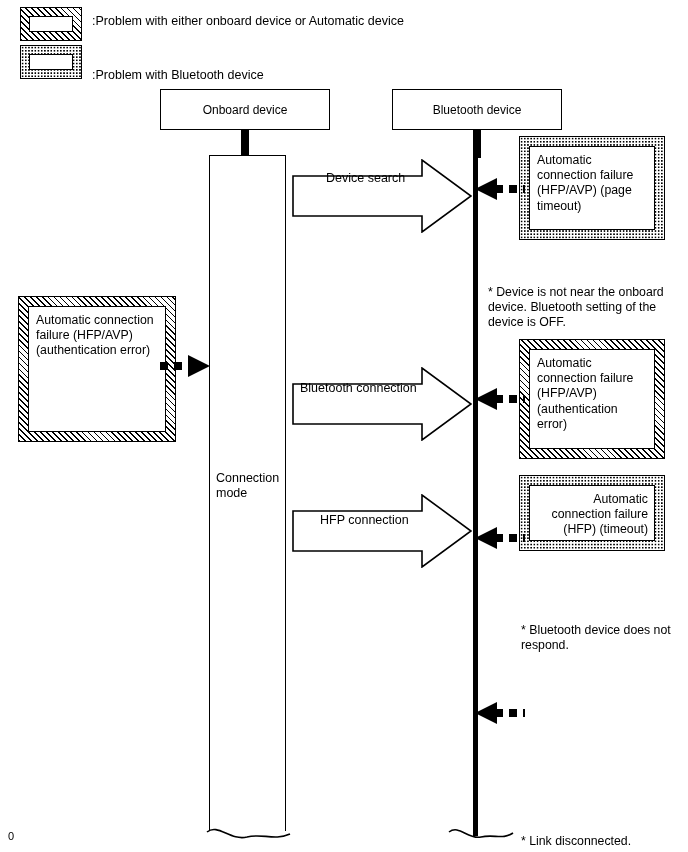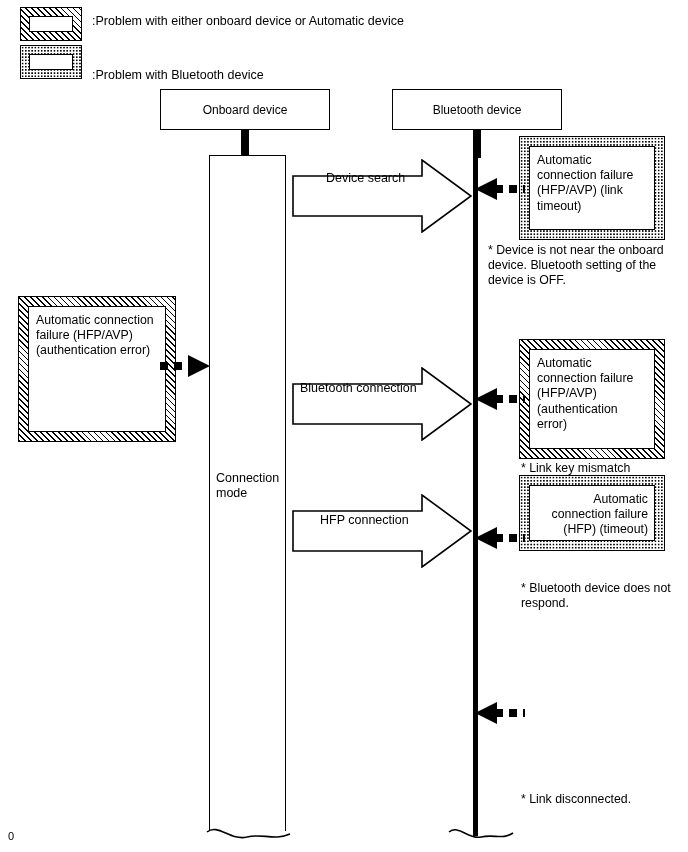--- a/index.html
+++ b/index.html
@@ -113,20 +113,21 @@
     border: 1.4px solid #000;
     box-sizing: border-box;
     padding: 6px 6px 4px 7px;
     font-size: 12.3px;
     line-height: 15.2px;
   }
   .note {
     position: absolute;
     font-size: 12.3px;
     line-height: 15.2px;
+    margin-top: 42px;
   }
 
   
   .squiggle { position: absolute; }
   .squiggle svg { display: block; }
 
   .corner-zero {
     position: absolute;
     font-size: 11px;
   }
@@ -186,21 +187,21 @@
   </div>
 
   <div class="dash-arrow" style="left:160px; top:353px;">
     <svg width="52" height="26" viewBox="0 0 52 26">
       <line x1="0" y1="13" x2="30" y2="13" stroke="#000" stroke-width="8" stroke-dasharray="8,6"></line>
       <polygon points="28,2 50,13 28,24" fill="#000"></polygon>
     </svg>
   </div>
 
   <div class="pbox dot-bg" style="left:519px; top:136px; width:146px; height:104px;">
-    <div class="inner">Automatic connection failure (HFP/AVP) (link timeout)</div>
+    <div class="inner">Automatic connection failure (HFP/AVP) (page timeout)</div>
   </div>
   <div class="dash-arrow" style="left:473px; top:176px;">
     <svg width="52" height="26" viewBox="0 0 52 26">
       <polygon points="24,2 2,13 24,24" fill="#000"></polygon>
       <line x1="22" y1="13" x2="52" y2="13" stroke="#000" stroke-width="8" stroke-dasharray="8,6"></line>
     </svg>
   </div>
   <div class="note" style="left:488px; top:243px; width:190px;">* Device is not near the onboard device. Bluetooth setting of the device is OFF.</div>
 
   <div class="pbox hatch-bg" style="left:519px; top:339px; width:146px; height:120px;">

